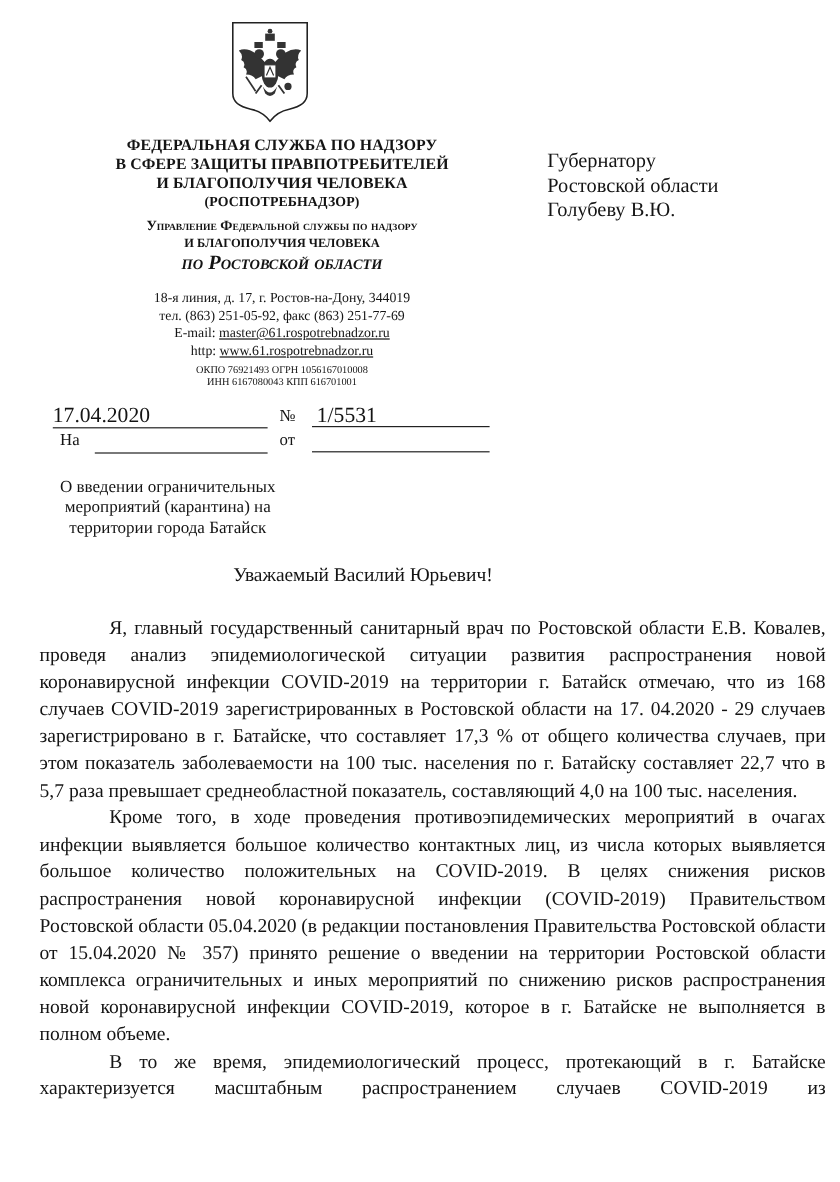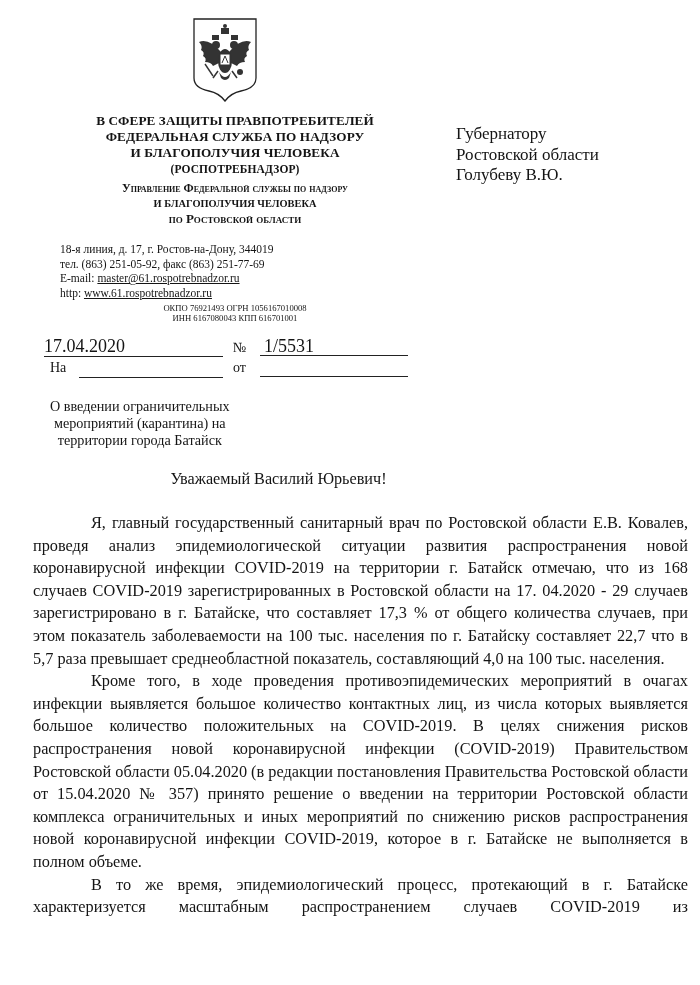--- a/index.html
+++ b/index.html
@@ -9,33 +9,33 @@
     font-family: "Liberation Serif", serif; color: #141414;
   }
   .abs { position: absolute; }
   
   #emblem { left: 191px; top: 16px; width: 68px; height: 86px; }
   
   .hdr { left: 60px; width: 350px; text-align: center; }
   .hdr-bold { font-weight: bold; font-size: 13.2px; line-height: 16px; letter-spacing: 0.1px; }
   .hdr-small { font-weight: bold; font-size: 11px; line-height: 16px; font-variant: small-caps; }
   .hdr-small2 { font-weight: bold; font-size: 10.4px; line-height: 15.2px; }
-  .addr { left: 60px; width: 350px; font-size: 11.5px; line-height: 14.7px; }
+  .addr { left: 60px; width: 350px; text-align: center; font-size: 11.5px; line-height: 14.7px; }
   .addr a { color: #141414; text-decoration: underline; }
   .codes { left: 60px; width: 350px; text-align: center; font-size: 8.6px; line-height: 10.4px; }
   
   #addressee { left: 456px; top: 124px; font-size: 17px; line-height: 20.5px; }
   
   .uline { border-bottom: 1px solid #222; height: 0; }
   .reg-text { font-size: 18px; }
   .small-lbl { font-size: 14px; }
   
   #subject { left: 50px; top: 398px; font-size: 14.2px; line-height: 17px; text-align: center; }
   
-  #salutation { left: 0; width: 557px; top: 470px; text-align: center; font-size: 16.2px; }
+  #salutation { left: 0; width: 557px; top: 470px; text-align: center; font-size: 16.2px; padding-left: 24px; }
   
   #body { left: 33px; top: 512px; width: 655px; font-size: 16.3px; line-height: 22.6px; text-align: justify; }
   #body p { margin: 0; text-indent: 58px; }
 </style>
 </head>
 <body>
 
 <svg id="emblem" class="abs" viewBox="0 0 68 86">
   <path d="M3 3 H65 V62 Q65 72 50 75 Q40 77 34 85 Q28 77 18 75 Q3 72 3 62 Z" fill="none" stroke="#222" stroke-width="1.3"></path>
 
@@ -56,30 +56,30 @@
 
   <path d="M28 56 Q34 66 40 56 L38 62 Q34 66 30 62 Z" fill="#333"></path>
 
   <line x1="14" y1="48" x2="22" y2="60" stroke="#333" stroke-width="1.4"></line>
   <circle cx="49" cy="56" r="3" fill="#333"></circle>
 
   <path d="M27 55 L22 62 M41 55 L46 62" stroke="#333" stroke-width="1.5"></path>
 </svg>
 
 <div class="abs hdr" style="top:113px;">
+  <div class="hdr-bold">ФЕДЕРАЛЬНАЯ СЛУЖБА ПО НАДЗОРУ</div>
   <div class="hdr-bold">В СФЕРЕ ЗАЩИТЫ ПРАВПОТРЕБИТЕЛЕЙ</div>
-  <div class="hdr-bold">ФЕДЕРАЛЬНАЯ СЛУЖБА ПО НАДЗОРУ</div>
   <div class="hdr-bold">И БЛАГОПОЛУЧИЯ ЧЕЛОВЕКА</div>
   <div class="hdr-bold" style="font-size:11.5px;">(РОСПОТРЕБНАДЗОР)</div>
 </div>
 
 <div class="abs hdr" style="top:180px;">
   <div class="hdr-small" style="font-size:11.8px;">Управление Федеральной службы по надзору</div>
   <div class="hdr-small2">И БЛАГОПОЛУЧИЯ ЧЕЛОВЕКА</div>
-  <div class="hdr-small" style="font-size:13px;">по Ростовской области</div>
+  <div class="hdr-small" style="font-size:17px;font-style:italic;">по Ростовской области</div>
 </div>
 
 <div class="abs addr" style="top:242px;">
   <div>18-я линия, д. 17, г.  Ростов-на-Дону, 344019</div>
   <div>тел. (863) 251-05-92, факс (863) 251-77-69</div>
   <div><span>E-mail: </span><a>master@61.rospotrebnadzor.ru</a></div>
   <div><span>http: </span><a>www.61.rospotrebnadzor.ru</a></div>
 </div>
 
 <div class="abs codes" style="top:303px;">

